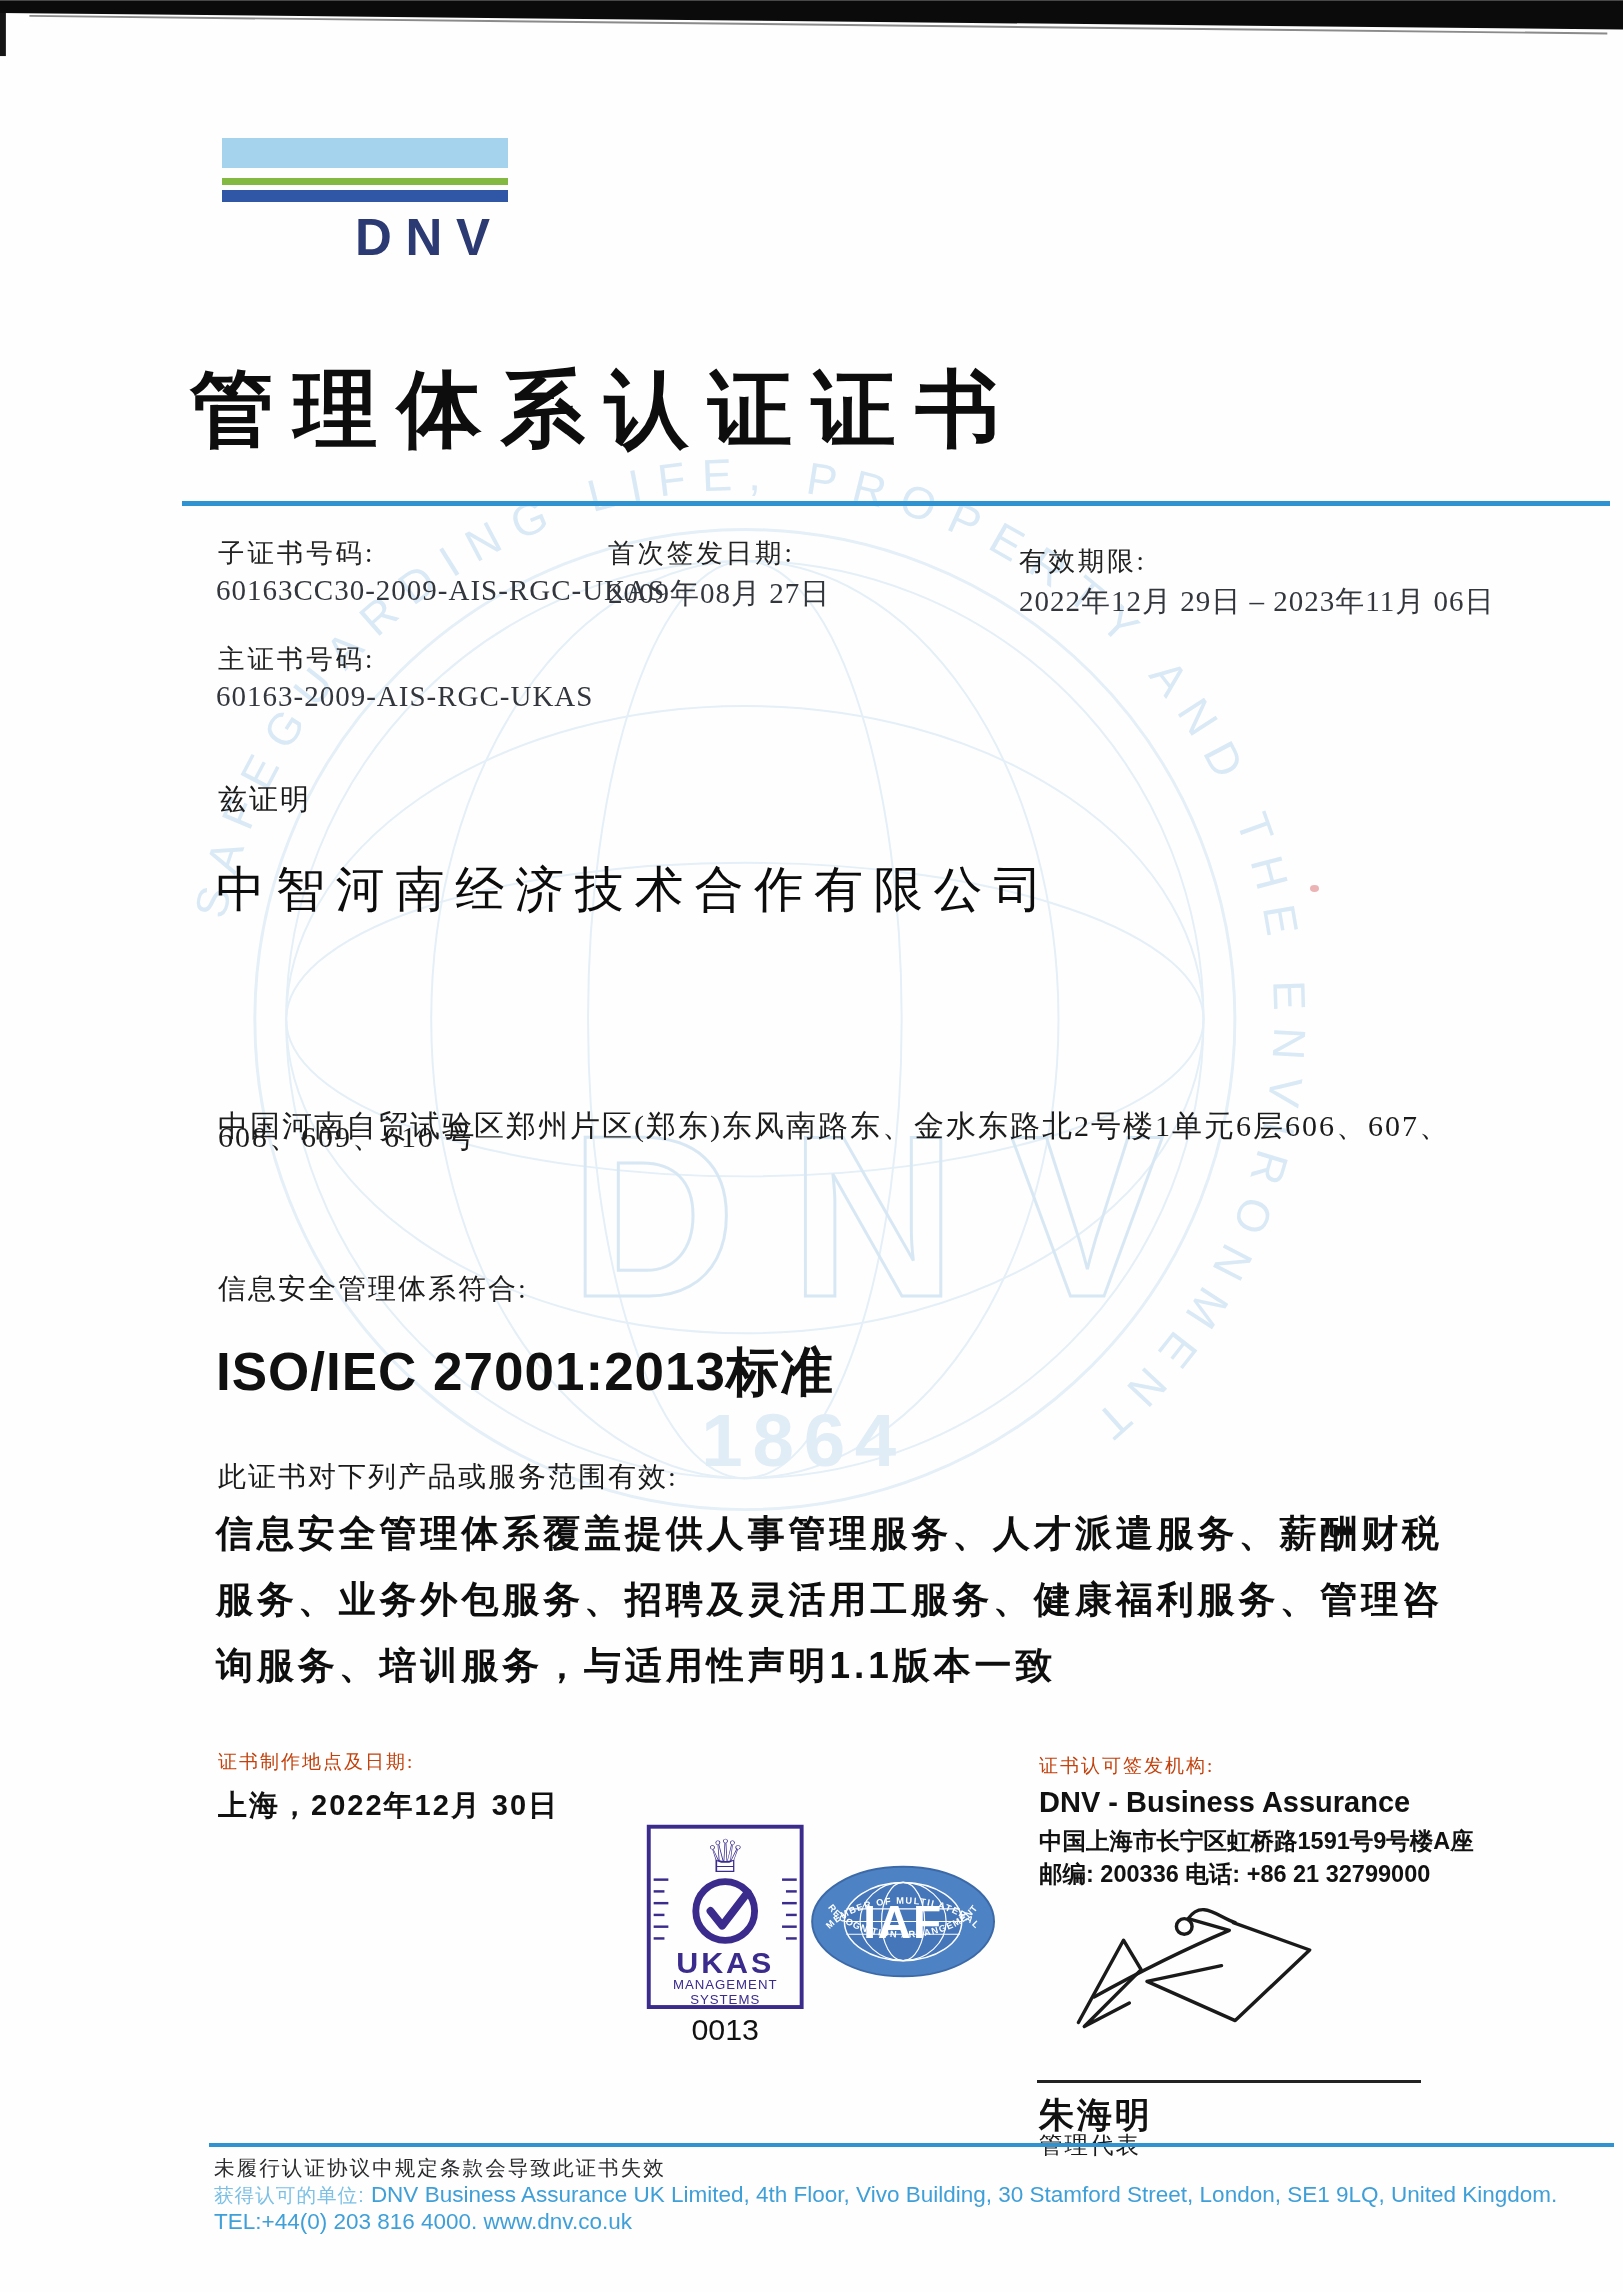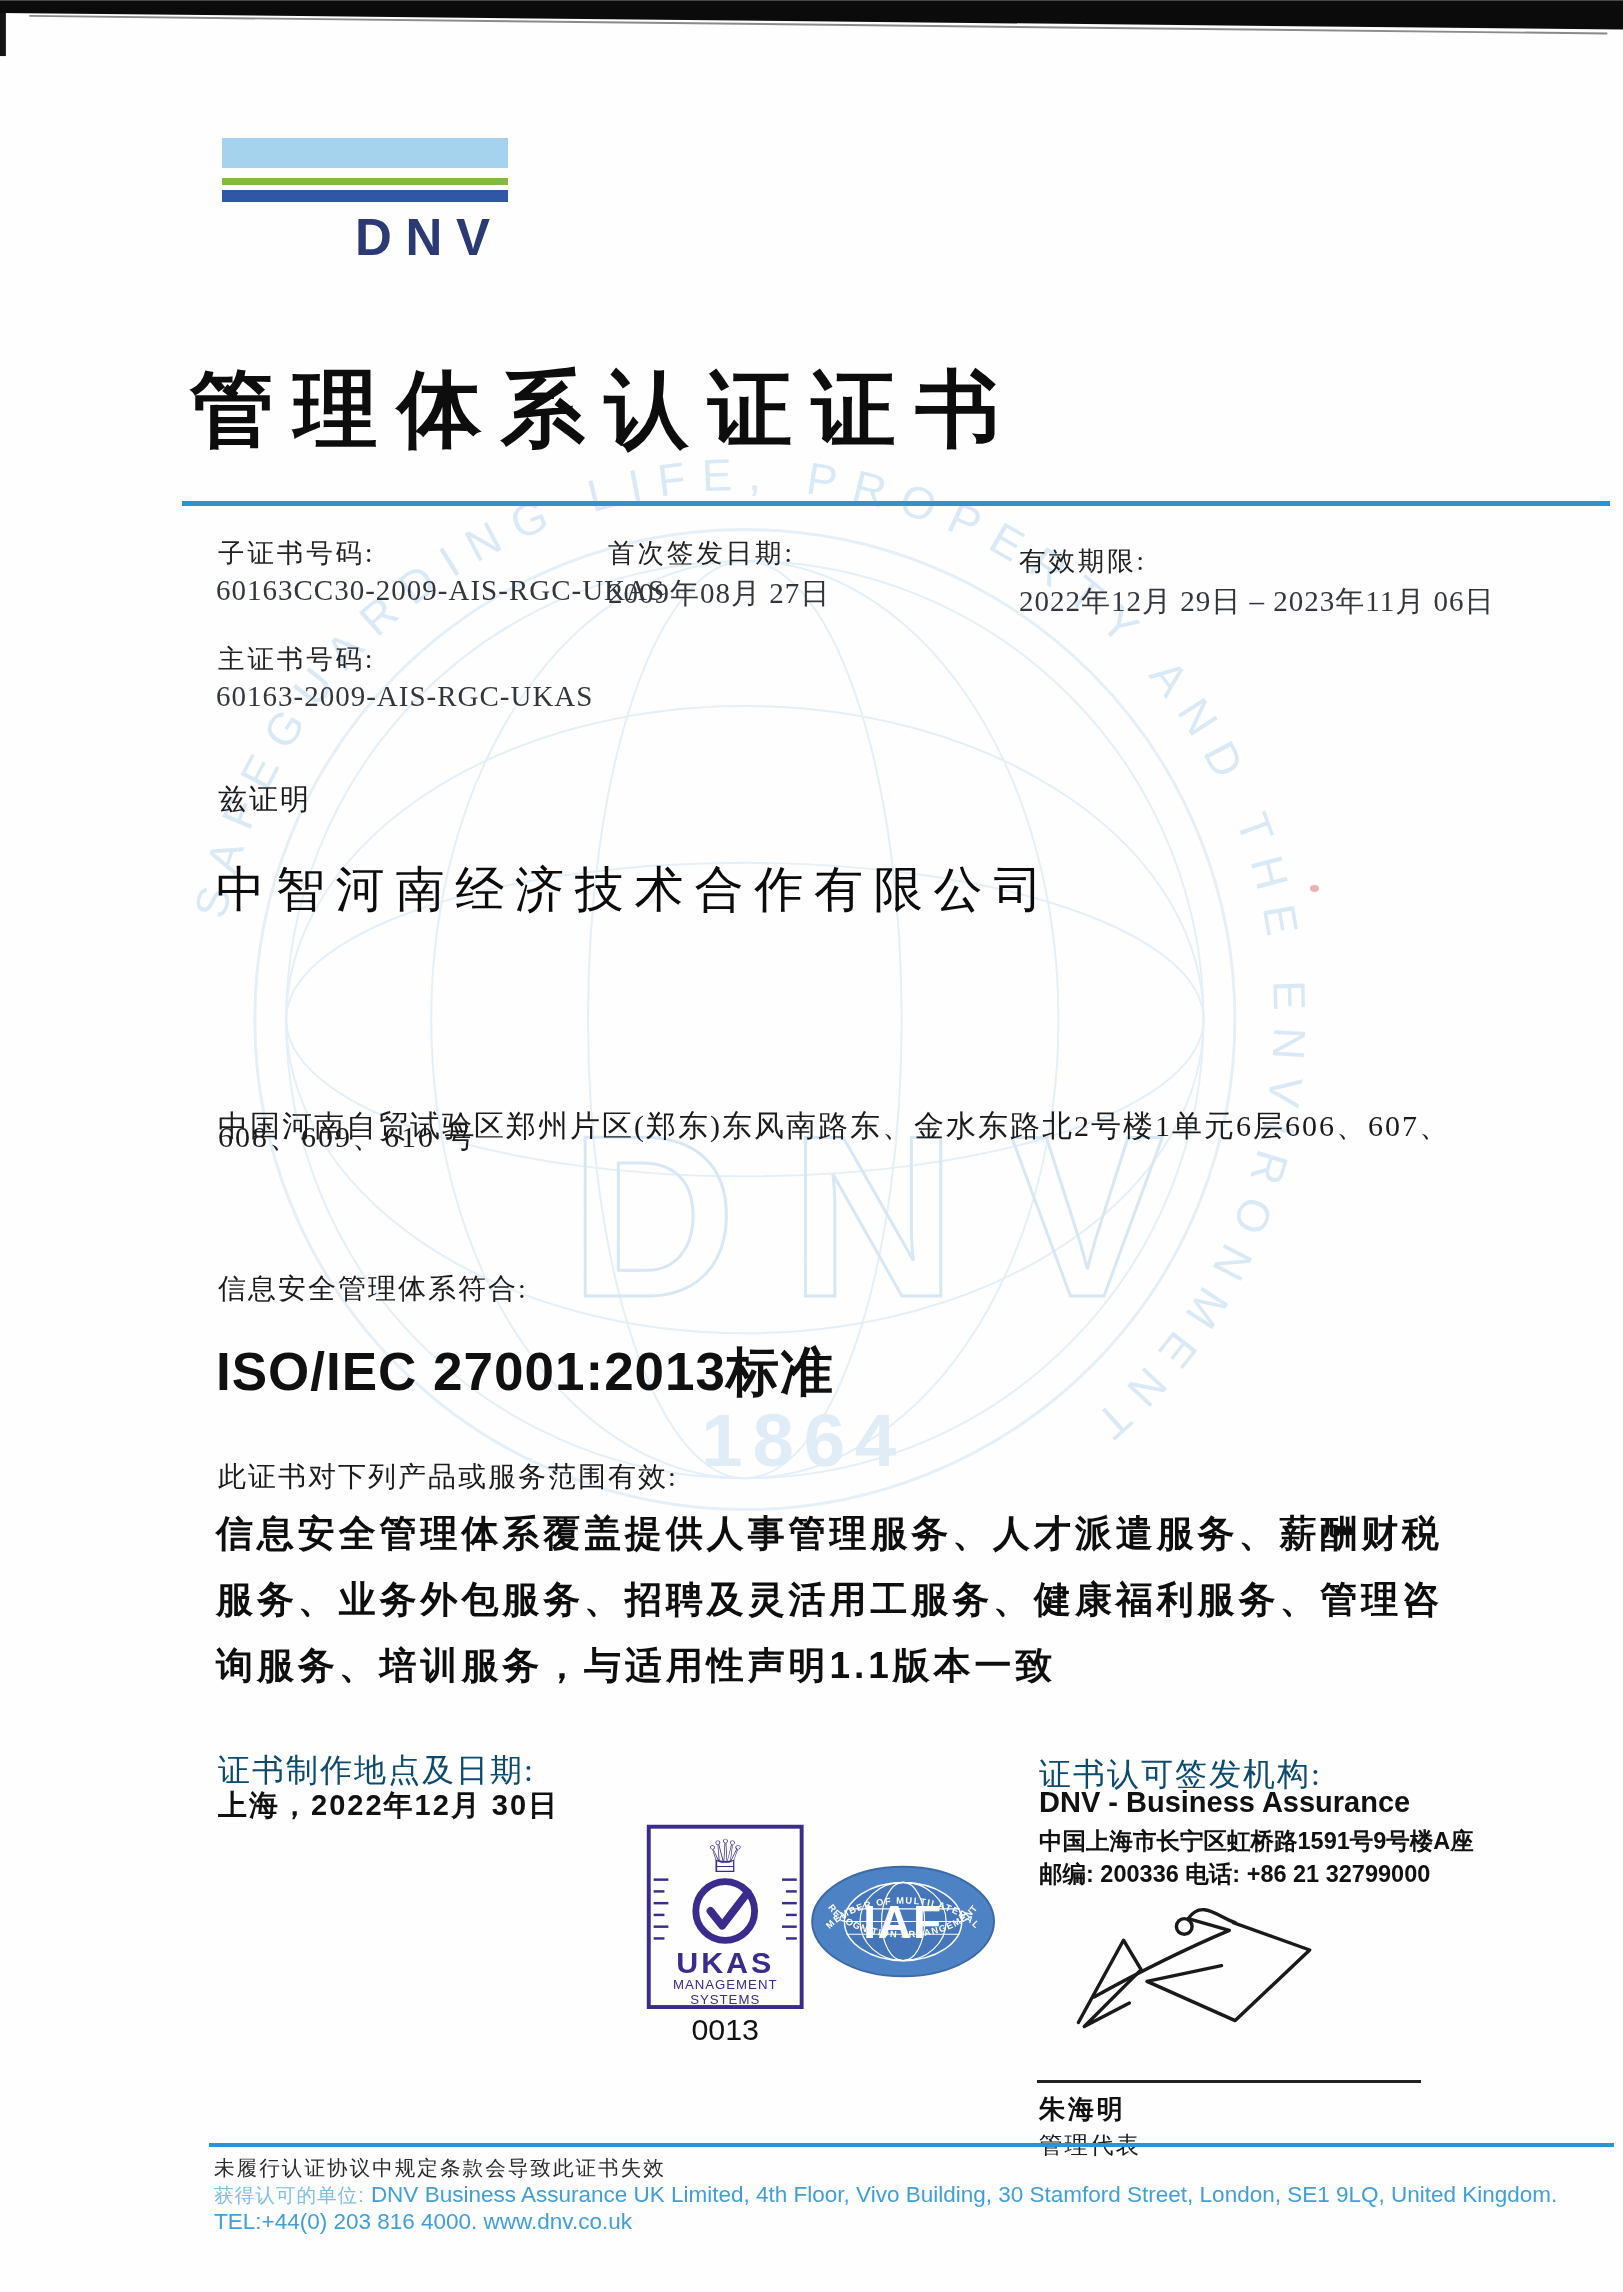--- a/index.html
+++ b/index.html
@@ -31,21 +31,21 @@
     font-family:"Liberation Sans","DejaVu Sans",sans-serif;
   }
   .std-line{
     font-size:53px;font-weight:800;color:#101010;letter-spacing:1px;white-space:nowrap;
     font-family:"Liberation Sans","DejaVu Sans",sans-serif;
   }
   .scope-line{
     font-size:37px;font-weight:800;color:#0e0e0e;letter-spacing:3.9px;white-space:nowrap;
     font-family:"Liberation Sans","DejaVu Sans",sans-serif;
   }
-  .small-label{font-size:32px;color:#0c4a6e;letter-spacing:2px;white-space:nowrap;}
+  .small-label{font-size:19px;color:#c2410c;letter-spacing:2px;white-space:nowrap;}
   .bold-cn{font-family:"Liberation Sans","DejaVu Sans",sans-serif;font-weight:700;color:#111;white-space:nowrap;}
   .sig-line{left:1037px;top:2080px;width:384px;height:2.9px;background:#222;}
   .rule-bottom{left:209px;top:2143px;width:1405px;height:3.9px;background:#2e93d0;}
   .footer-notice{left:214px;top:2154px;font-size:20.6px;color:#2b2b2e;letter-spacing:2px;white-space:nowrap;}
   .footer-accredited{
     left:214px;top:2182px;width:1386px;font-family:"Liberation Sans","DejaVu Sans",sans-serif;
     font-size:22.5px;line-height:26.5px;color:#3f9fd8;
   }
   .footer-accredited .prefix{font-size:19.6px;color:#7cc0e6;letter-spacing:1px;}
   .speck{left:1310px;top:885px;width:8.8px;height:6.9px;background:#e49a9b;border-radius:50%;opacity:.75;}
@@ -172,21 +172,21 @@
   <svg class="abs" style="left:1049px;top:1901px" width="294" height="147" viewBox="1070 1940 300 150">
     <g fill="none" stroke="#1a1a1a" stroke-width="3.5" stroke-linecap="round" stroke-linejoin="round">
       <path d="M1100 2064 L1146 1980 L1164 2010 L1106 2068 L1152 2044"></path>
       <path d="M1116 2038 C1152 2018 1202 1992 1254 1970 L1212 1958 C1226 1938 1242 1956 1260 1962"></path>
       <path d="M1258 1962 L1336 1990 L1260 2062 L1170 2022 L1246 2006"></path>
       <circle cx="1208" cy="1966" r="8"></circle>
     </g>
   </svg>
 
   <div class="abs sig-line"></div>
-  <div class="abs bold-cn" style="left:1039px;top:2092px;font-size:26px;letter-spacing:2.9px">朱海明</div>
+  <div class="abs bold-cn" style="left:1039px;top:2092px;font-size:35px;letter-spacing:2.9px">朱海明</div>
   <div class="abs cn-body" style="left:1039px;top:2129px;font-size:23.5px">管理代表</div>
 
   <div class="abs rule-bottom"></div>
   <div class="abs footer-notice">未履行认证协议中规定条款会导致此证书失效</div>
   <p class="abs footer-accredited" style="margin:0">
     <span class="prefix">获得认可的单位:</span>
     <span>DNV Business Assurance UK Limited, 4th Floor, Vivo Building, 30 Stamford Street, London, SE1 9LQ, United Kingdom. TEL:+44(0) 203 816 4000. www.dnv.co.uk</span>
   </p>
 
 </div>

